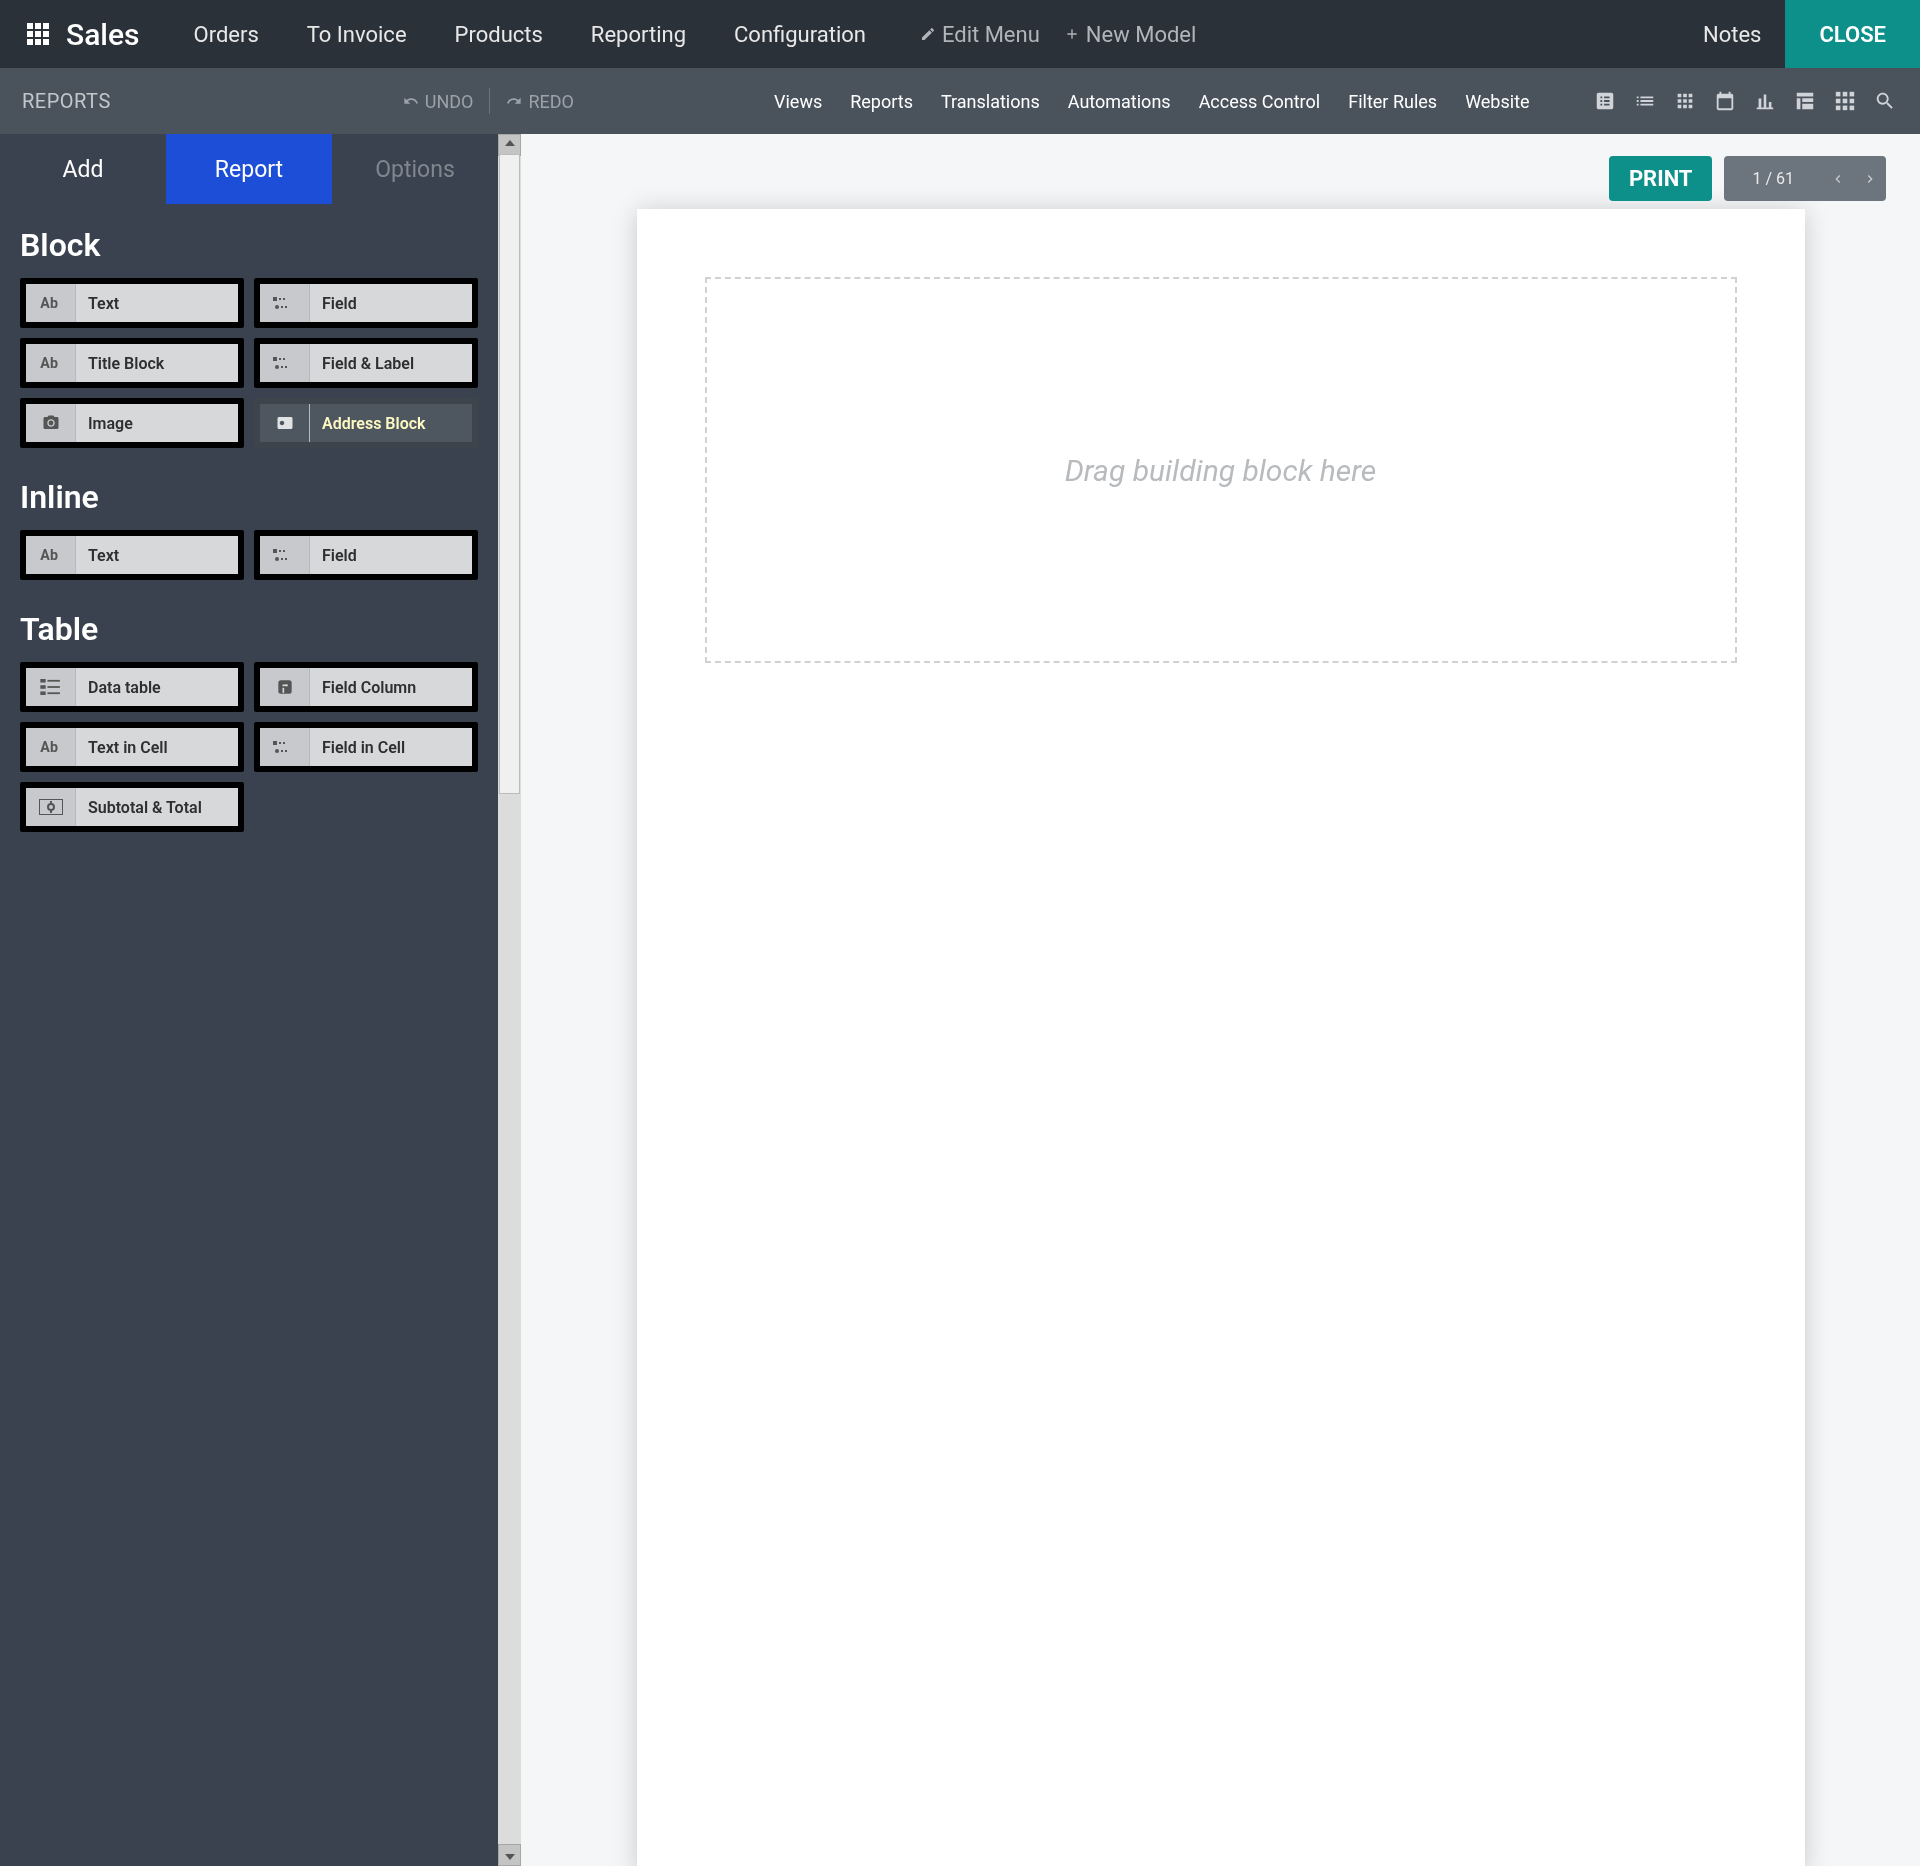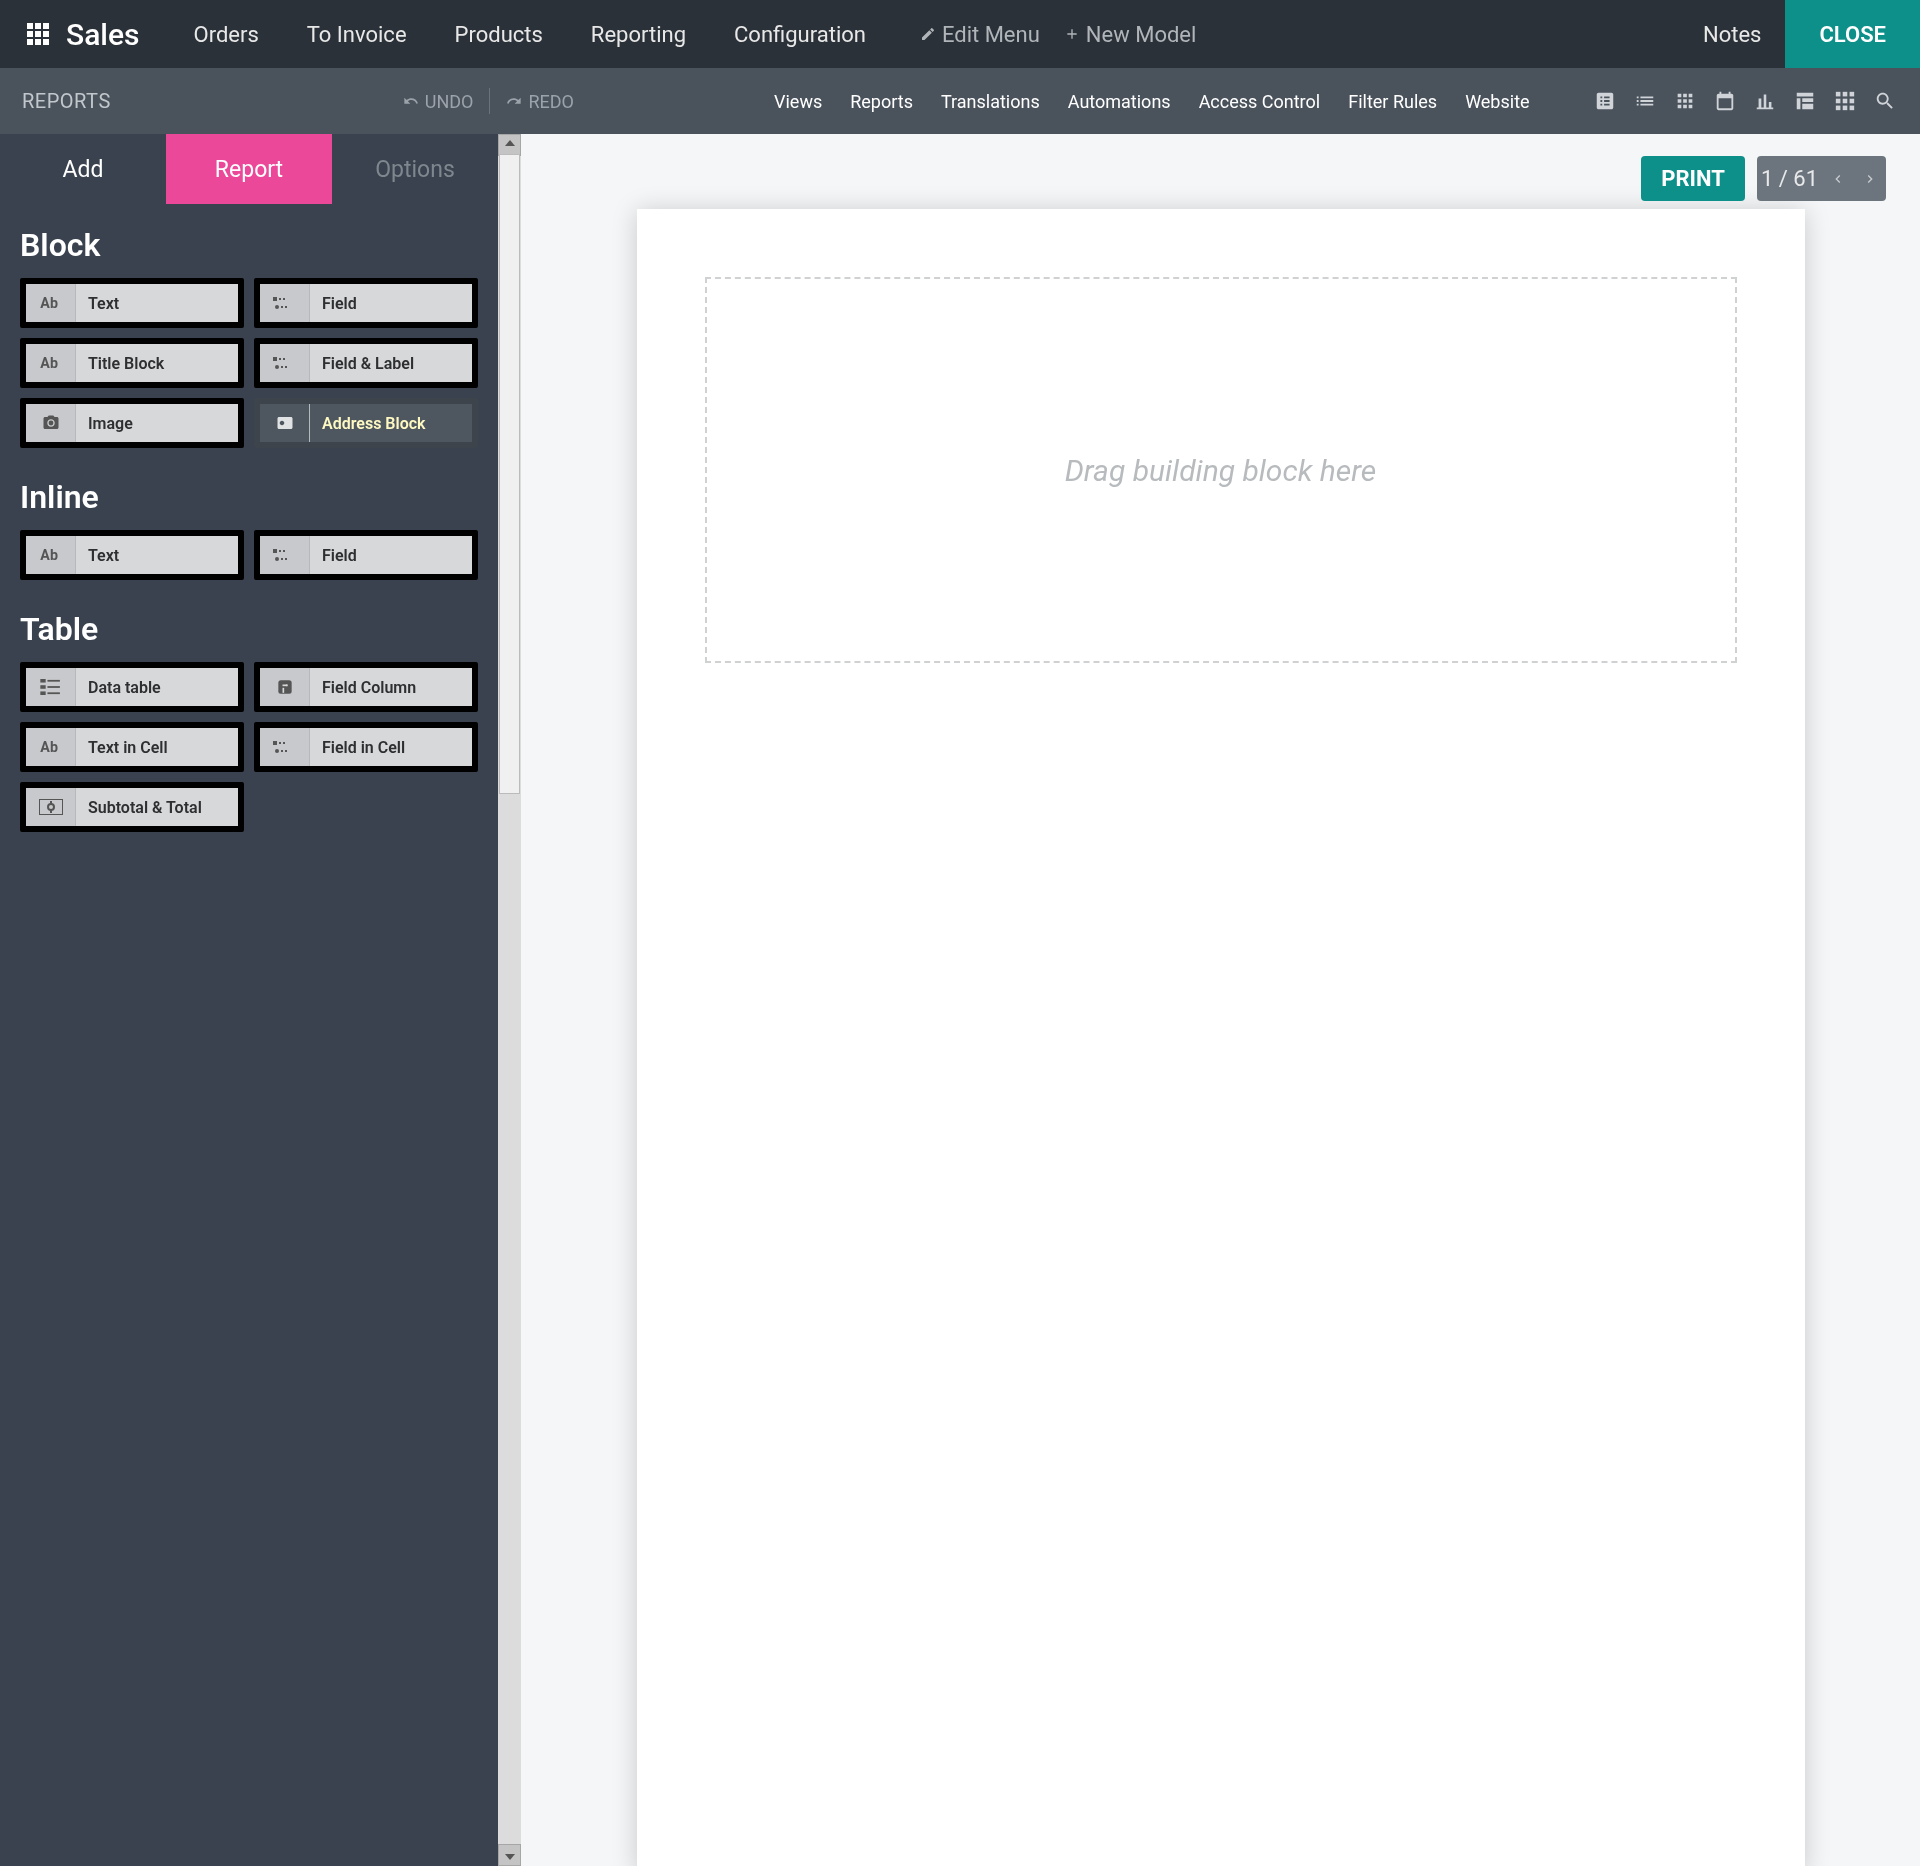--- a/index.html
+++ b/index.html
@@ -39,39 +39,39 @@
 .scrollbar-mock::before { content: ""; position: absolute; top: 0; left: 0; right: 0; height: 20px; background: #c4c4c4; border: 1px solid #a6a6a6; }
 .scrollbar-mock::after { content: ""; position: absolute; bottom: 0; left: 0; right: 0; height: 20px; background: #c4c4c4; border: 1px solid #a6a6a6; }
 .scrollbar-arrow-up, .scrollbar-arrow-down { position: absolute; left: 50%; transform: translateX(-50%); width: 0; height: 0; border-left: 5px solid transparent; border-right: 5px solid transparent; z-index: 1; }
 .scrollbar-arrow-up { top: 6px; border-bottom: 6px solid #555; }
 .scrollbar-arrow-down { bottom: 6px; border-top: 6px solid #555; }
 .scrollbar-thumb { position: absolute; top: 20px; left: 1px; right: 1px; height: 640px; background: #f0f0f0; border: 1px solid #bbb; }
 
 .tabs { display: flex; height: 70px; }
 .tab { flex: 1; display: flex; align-items: center; justify-content: center; font-size: 23px; cursor: pointer; }
 .tab.inactive-add { background: #39424e; color: #fff; }
-.tab.active { background: #ec4899; color: #fff; }
+.tab.active { background: #1d4ed8; color: #fff; }
 .tab.disabled { background: #39424e; color: #7f868e; }
 
 .section-title { color: #fff; font-size: 32px; font-weight: 600; padding: 22px 20px 14px; }
 .blocks-grid { display: grid; grid-template-columns: 1fr 1fr; gap: 10px; padding: 0 20px 8px; }
 .block-item { background: #d6d8da; border: 6px solid #000000; height: 50px; display: flex; align-items: center; cursor: grab; border-radius: 2px; overflow: hidden; }
 .block-icon { width: 50px; height: 100%; background: #c7c9cc; display: flex; align-items: center; justify-content: center; border-right: 1px solid #b6b9bc; flex-shrink: 0; }
 .block-icon.dark { background: #4e565f; }
 .block-icon svg { fill: #555; }
 .block-icon.dark svg { fill: #e0e2e4; }
 .block-label { font-size: 16px; font-weight: 600; color: #2d2f31; padding-left: 12px; }
 .block-item.dark-full { background: #4e565f; border-color: #3d444c; }
 .block-item.dark-full .block-label { color: #fef9c3; }
 
 .canvas-area { flex: 1; background: #f5f6f7; position: relative; overflow: hidden; }
 .canvas-toolbar { position: absolute; top: 22px; right: 34px; display: flex; gap: 12px; z-index: 2; }
 .print-btn { background: #0d8f8a; color: #fff; font-weight: 700; font-size: 22px; padding: 10px 20px; border-radius: 4px; cursor: pointer; }
 .pager { background: #6c757d; color: #e8e9ea; border-radius: 4px; display: flex; align-items: center; overflow: hidden; }
-.pager-text { font-size: 22px; padding: 10px 4px; }
+.pager-text { font-size: 16px; padding: 10px 28px; }
 .pager-btn { padding: 10px 8px; cursor: pointer; display: flex; align-items: center; }
 .pager-btn svg { fill: #c8cbce; }
 
 .page { position: absolute; top: 75px; left: 50%; transform: translateX(-50%); width: 1168px; height: 1664px; background: #fff; box-shadow: 0 2px 24px rgba(0,0,0,0.18); }
 .drop-zone { margin: 68px; border: 2px dashed #cfd1d3; height: 386px; display: flex; align-items: center; justify-content: center; }
 .drop-text { font-size: 30px; color: #b8bbbe; font-style: italic; }
 </style>
 </head>
 <body>
 

